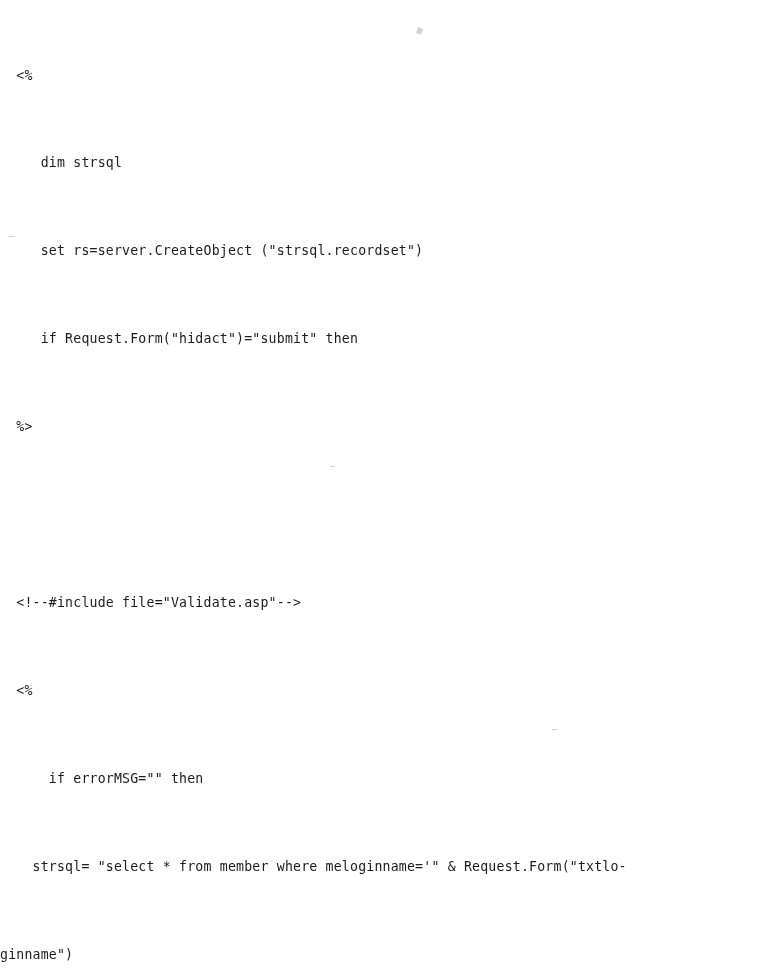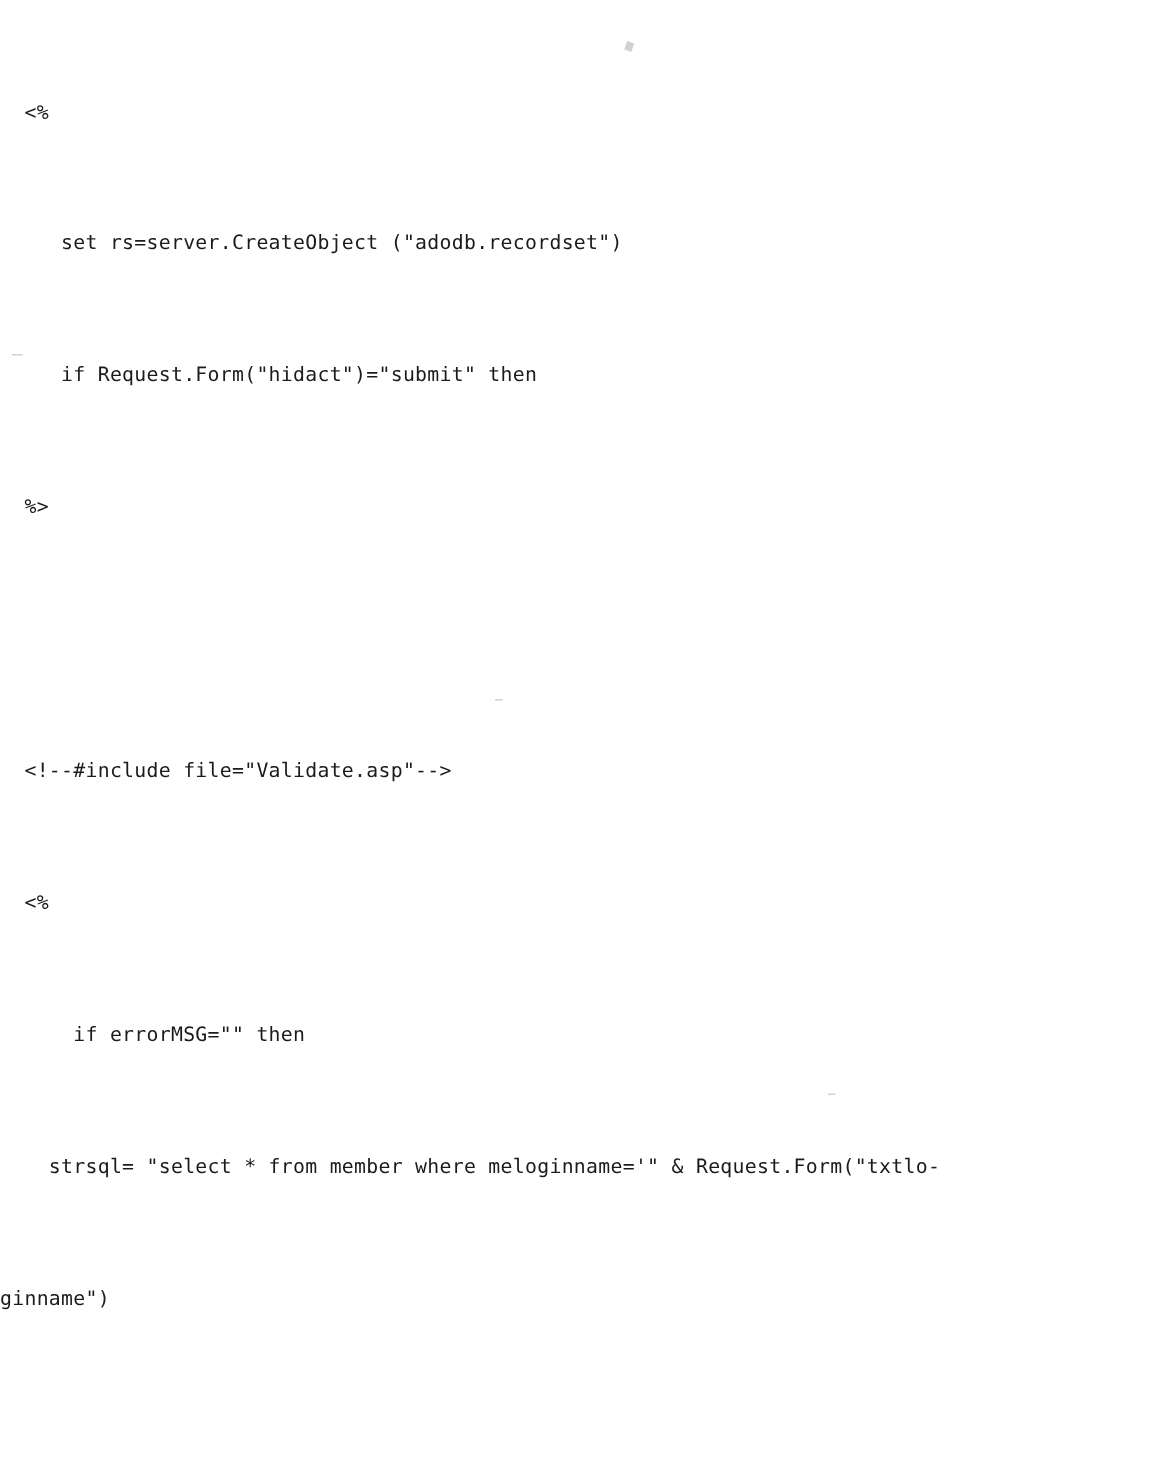--- a/index.html
+++ b/index.html
@@ -46,21 +46,22 @@
     background: #c9c9c9;
     opacity: 0.85;
   }
 </style>
 </head>
 <body>
 
 <div id="code-page">
   <div class="code-lines">
     <div class="code-line">  &lt;%</div>
-    <div class="code-line">     set rs=server.CreateObject ("adodb.recordset")</div>
+    <div class="code-line">     dim strsql</div>
+    <div class="code-line">     set rs=server.CreateObject ("strsql.recordset")</div>
     <div class="code-line">     if Request.Form("hidact")="submit" then</div>
     <div class="code-line">  %&gt;</div>
     <div class="code-line blank"></div>
     <div class="code-line">  &lt;!--#include file="Validate.asp"--&gt;</div>
     <div class="code-line">  &lt;%</div>
     <div class="code-line">      if errorMSG="" then</div>
     <div class="code-line">    strsql= "select * from member where meloginname='" &amp; Request.Form("txtlo-</div>
     <div class="code-line">ginname")</div>
     
     

